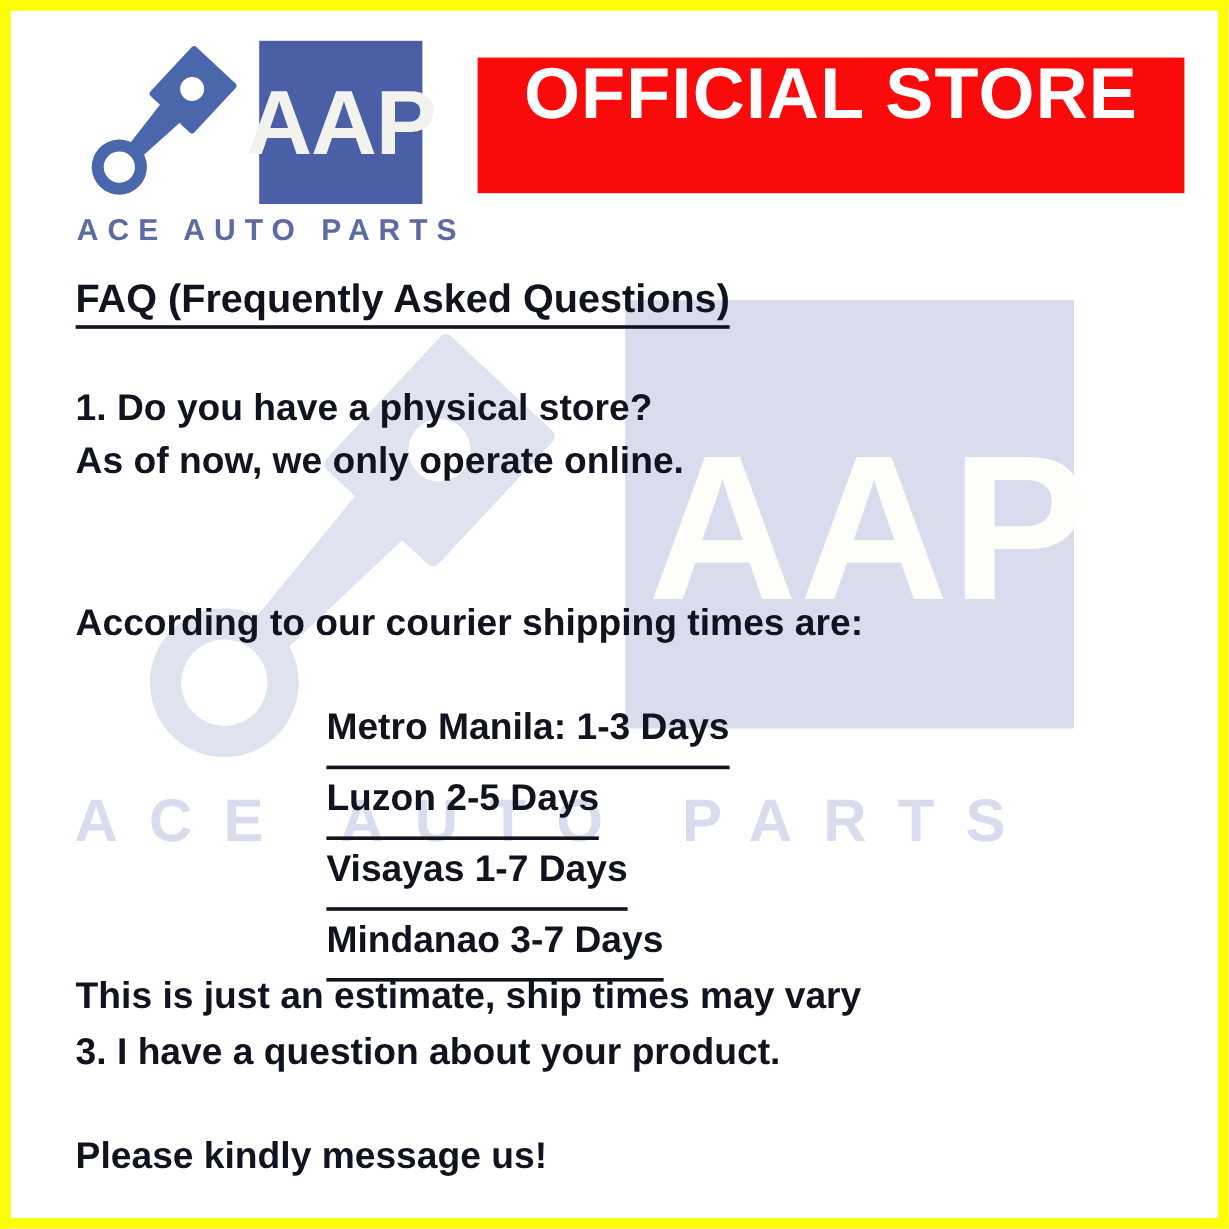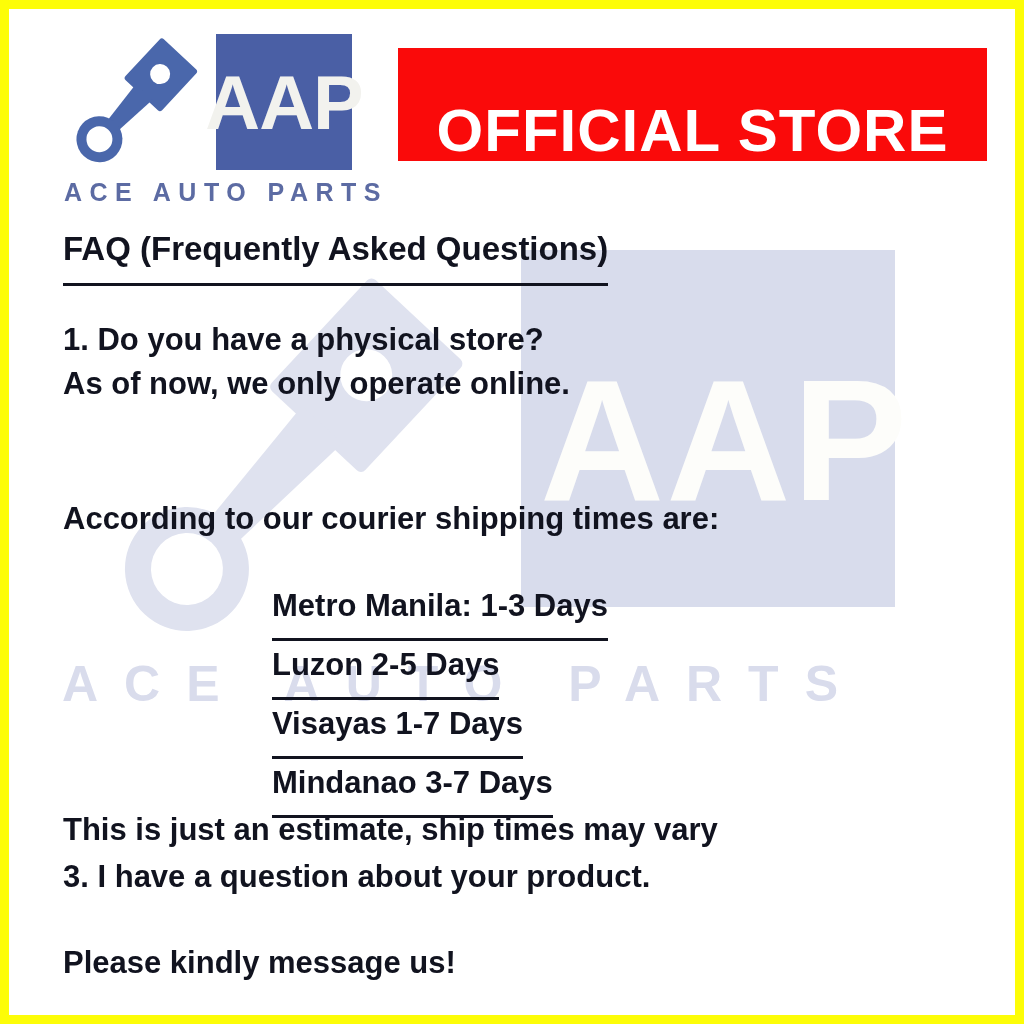--- a/index.html
+++ b/index.html
@@ -126,21 +126,21 @@
     white-space: nowrap;
   }
   .official-banner {
     position: absolute;
     left: 398px;
     top: 48px;
     width: 589px;
     height: 113px;
     background: #fa0a0a;
     display: flex;
-    align-items: flex-end;
+    align-items: flex-start;
     justify-content: center;
   }
   .official-banner-text {
     color: #ffffff;
     font-size: 60px;
     font-weight: 700;
     letter-spacing: 1px;
     line-height: 1;
   }
 
@@ -155,21 +155,21 @@
   .txt {
     position: absolute;
     font-weight: 700;
     white-space: nowrap;
     line-height: 1;
   }
   .faq-title {
     left: 63px; top: 232px;
     font-size: 33px;
     border-bottom: 3px solid #11131f;
-    padding-bottom: 18px;
+    padding-bottom: 6px;
   }
   .q-line {
     left: 63px;
     font-size: 31px;
   }
   .l-q1a { top: 324px; }
   .l-q1b { top: 368px; }
   .l-q2a { top: 457px; }
   .l-q2b { top: 503px; }
   .l-note { top: 814px; }

